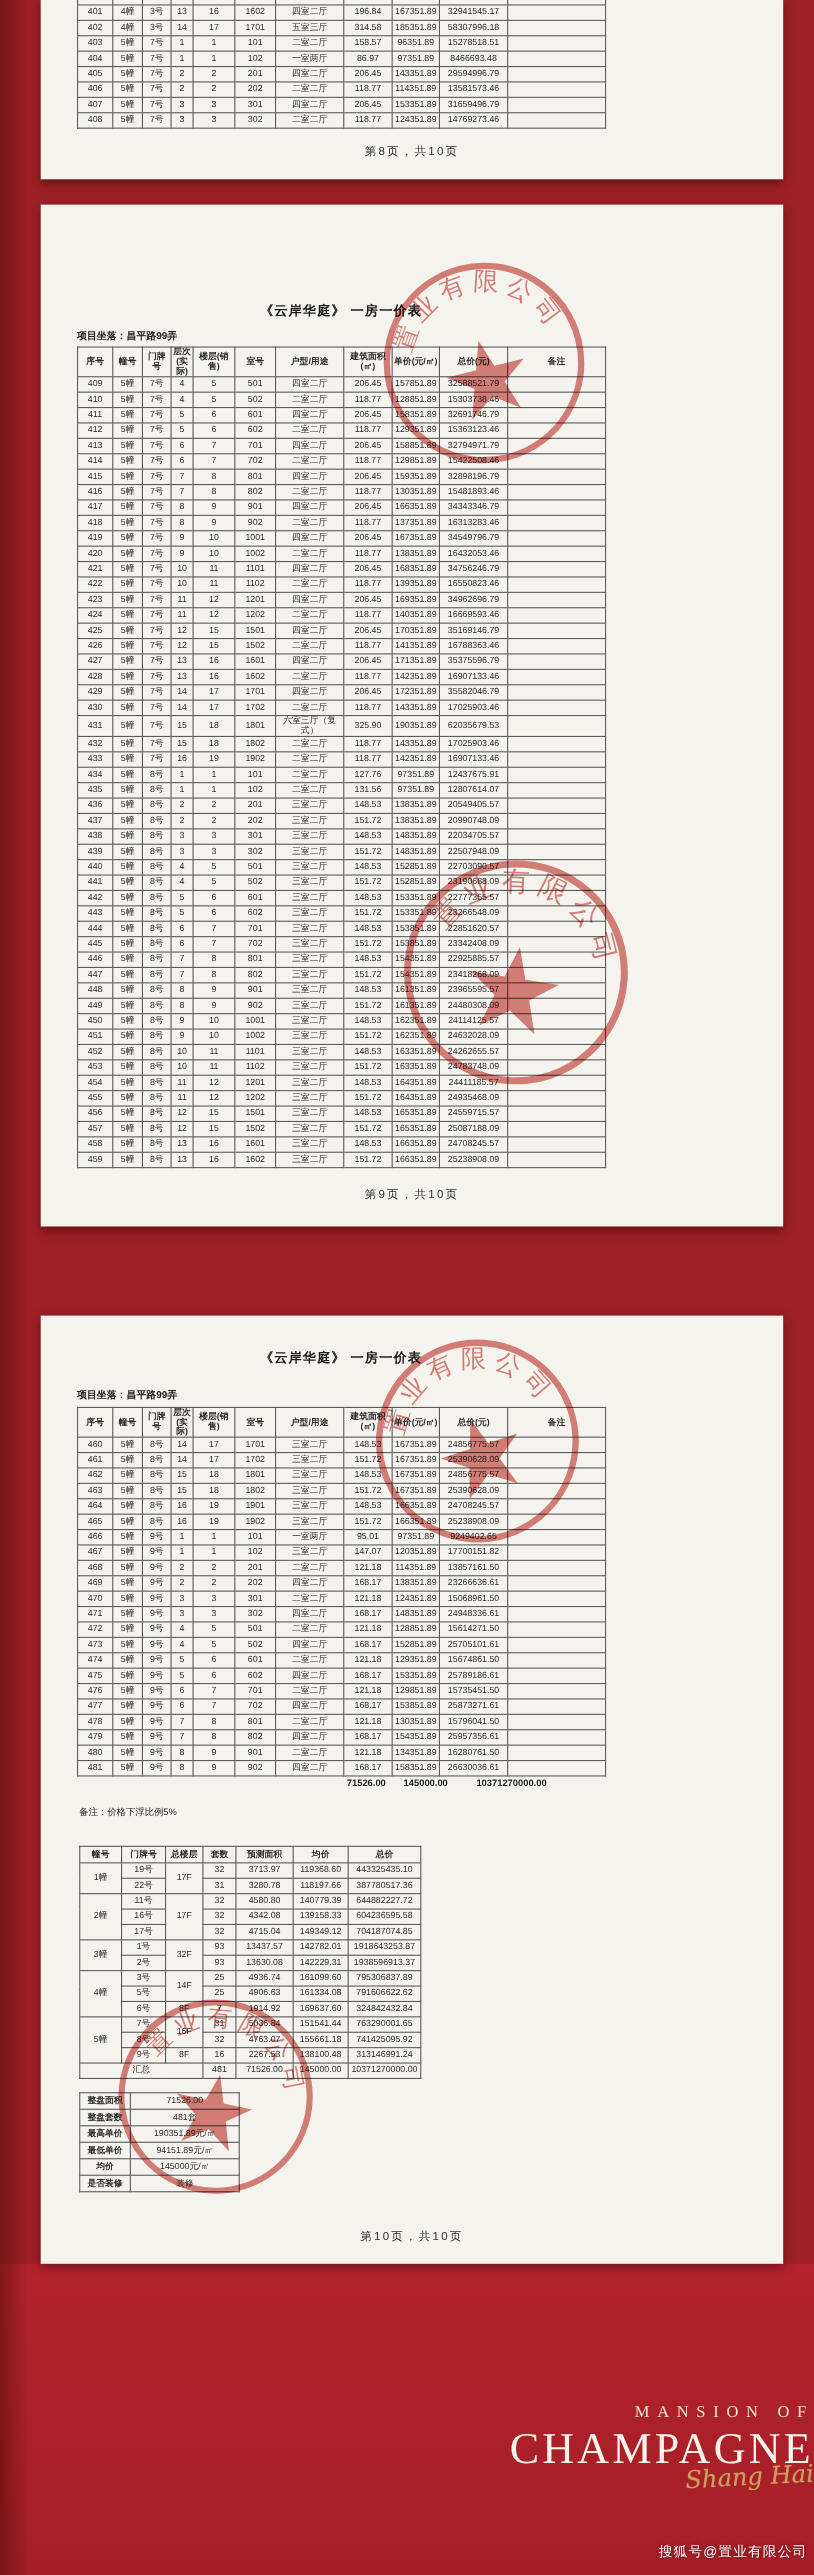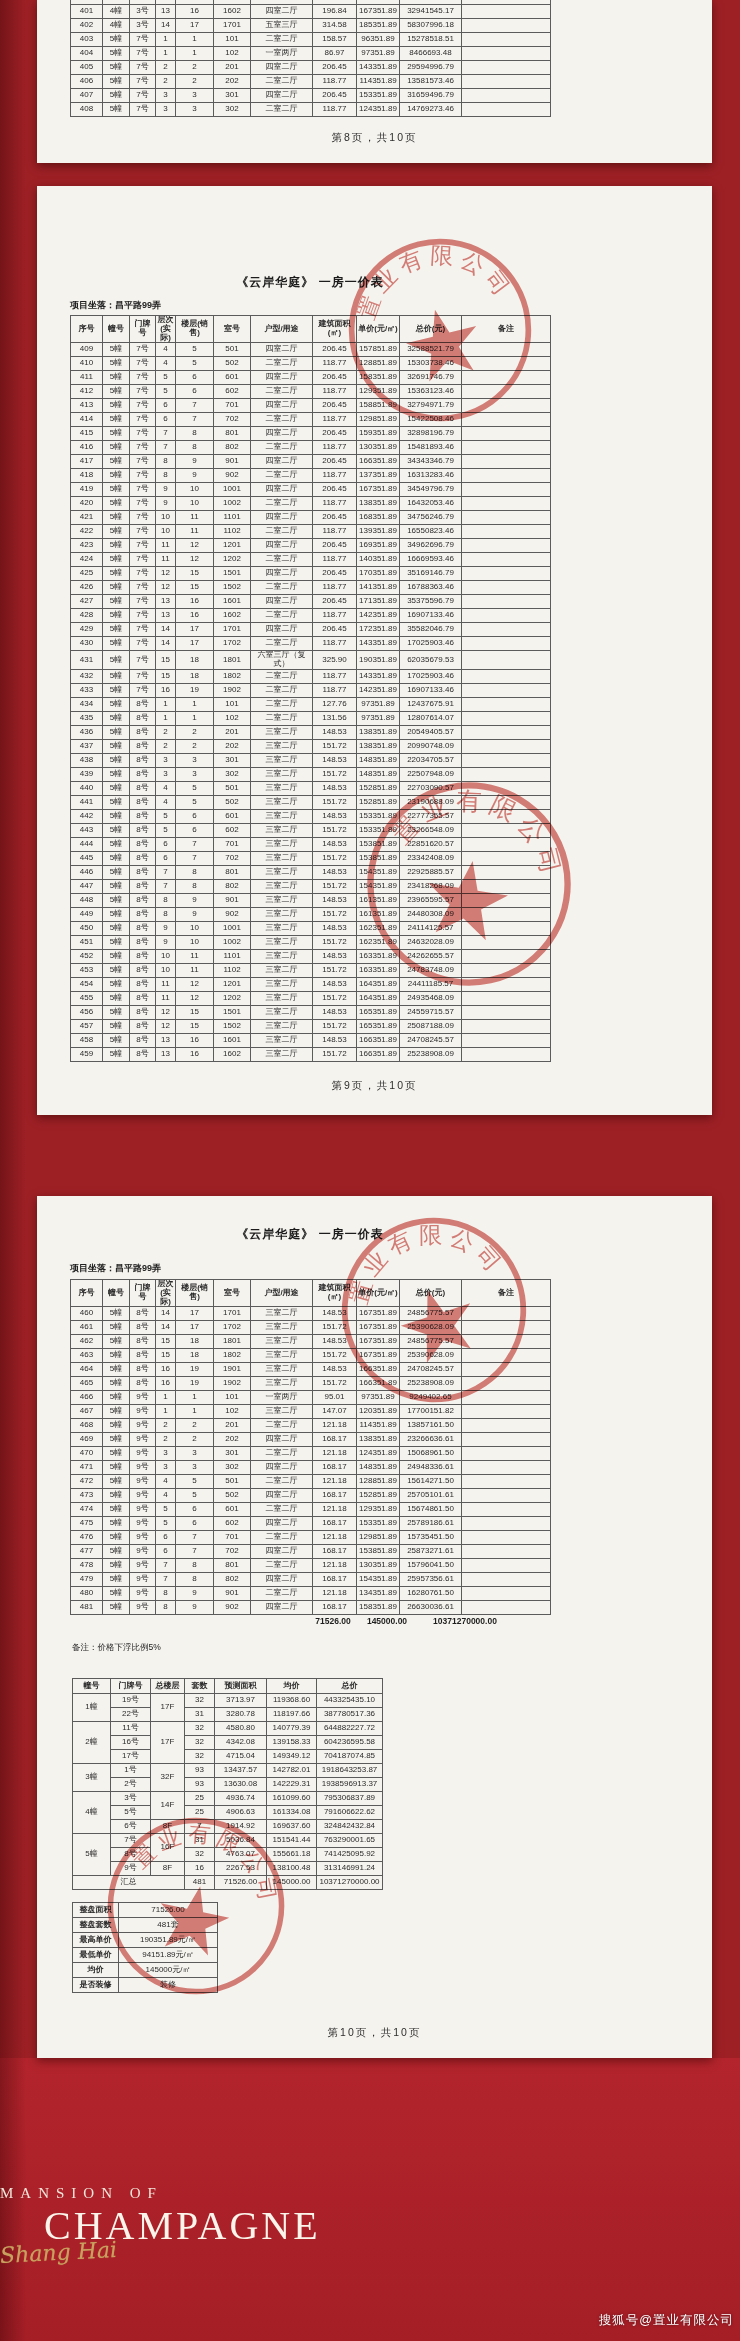--- a/index.html
+++ b/index.html
@@ -43,21 +43,21 @@
   .page-footer{position:absolute;left:0;width:675px;text-align:center;
     font-size:10.5px;color:#2e2e2e;letter-spacing:2px;}
   .page8 .page-footer{top:131px;}
   .page9 .page-footer{top:893px;}
   .page10 .page-footer{top:830px;}
   svg.stamp{position:absolute;z-index:6;opacity:.62;mix-blend-mode:multiply;pointer-events:none;}
   .stamp-p9-top{left:345px;top:235px;width:190px;height:190px;transform:rotate(-14deg);}
   .stamp-p9-mid{left:363px;top:778px;width:212px;height:212px;transform:rotate(9deg);}
   .stamp-p10-top{left:338px;top:1214px;width:192px;height:192px;transform:rotate(-18deg);}
   .stamp-p10-bot{left:104px;top:1814px;width:184px;height:184px;transform:rotate(12deg);}
-  .brand{position:absolute;left:0;top:2185px;width:740px;text-align:left;z-index:7;}
+  .brand{position:absolute;left:0;top:2185px;width:740px;text-align:right;z-index:7;}
   .brand-line1{font-family:"Liberation Serif",serif;font-size:15px;letter-spacing:7px;
     color:#f1e6da;margin-bottom:4px;}
   .brand-line2{font-family:"Liberation Serif",serif;font-size:40px;letter-spacing:3px;
     color:#faf4ea;line-height:1;padding-left:44px;}
   .brand-script{font-family:"DejaVu Serif",serif;font-style:italic;font-size:22px;
     color:#c9a15f;margin-top:-6px;transform:rotate(-3deg);display:inline-block;
     text-shadow:0 0 1px rgba(201,161,95,.6);}
   .watermark{position:absolute;right:6px;top:2312px;font-size:12.5px;color:#ffffff;
     z-index:8;text-shadow:0 0 3px rgba(0,0,0,.55);letter-spacing:1px;}
 </style>

